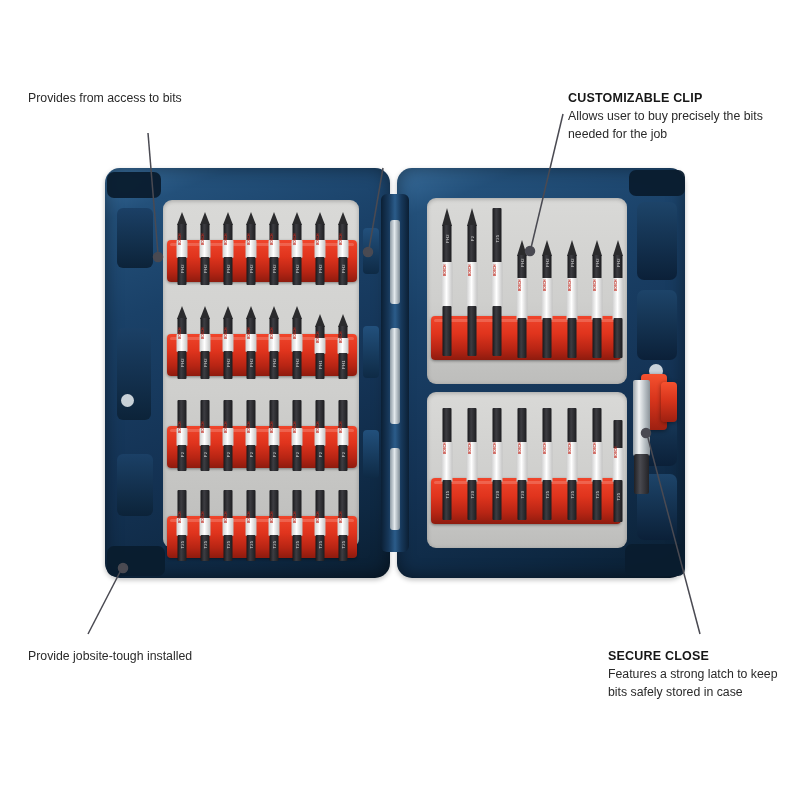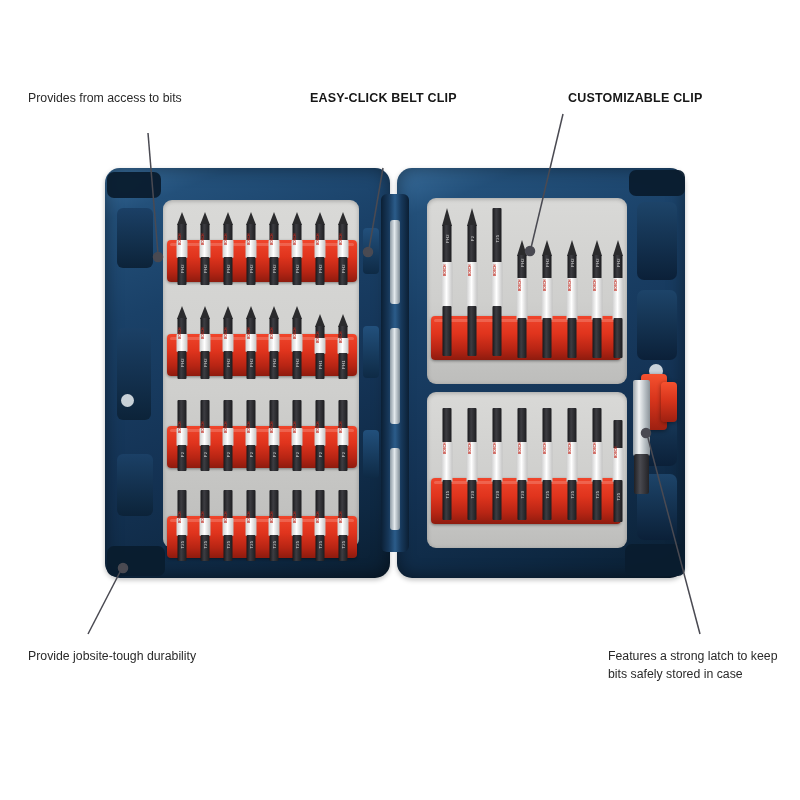--- a/index.html
+++ b/index.html
@@ -577,28 +577,29 @@
       <line x1="700" y1="634" x2="648" y2="438"></line>
       <circle cx="646" cy="433" r="4.5"></circle>
     </g>
   </svg>
 
   <div class="callout" id="c-tilt">
     <p class="desc">Provides from access to bits</p>
   </div>
 
   <div class="callout" id="c-belt">
-    <p class="title">EASY-CLICK BELT CLIP</p>
   </div>
 
   <div class="callout" id="c-clips">
     <p class="title">CUSTOMIZABLE CLIP</p>
+    <p class="desc">Allows user to buy precisely the bits needed for the job</p>
   </div>
 
   <div class="callout" id="c-bump">
-    <p class="desc">Provide jobsite-tough durability</p>
+    <p class="desc">Provide jobsite-tough installed</p>
   </div>
 
   <div class="callout" id="c-close">
+    <p class="title">SECURE CLOSE</p>
     <p class="desc">Features a strong latch to keep bits safely stored in case</p>
   </div>
 
 </div>
 
 </body></html>

